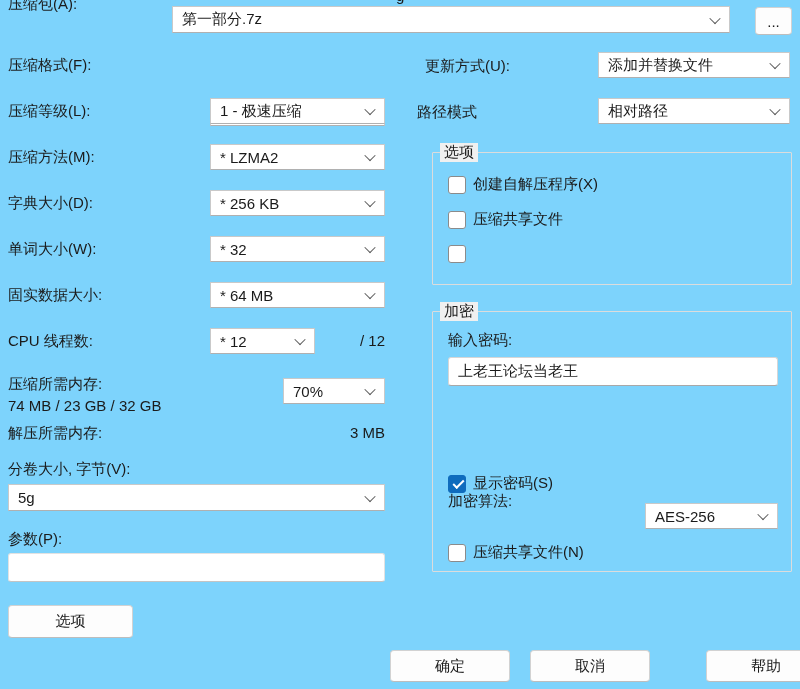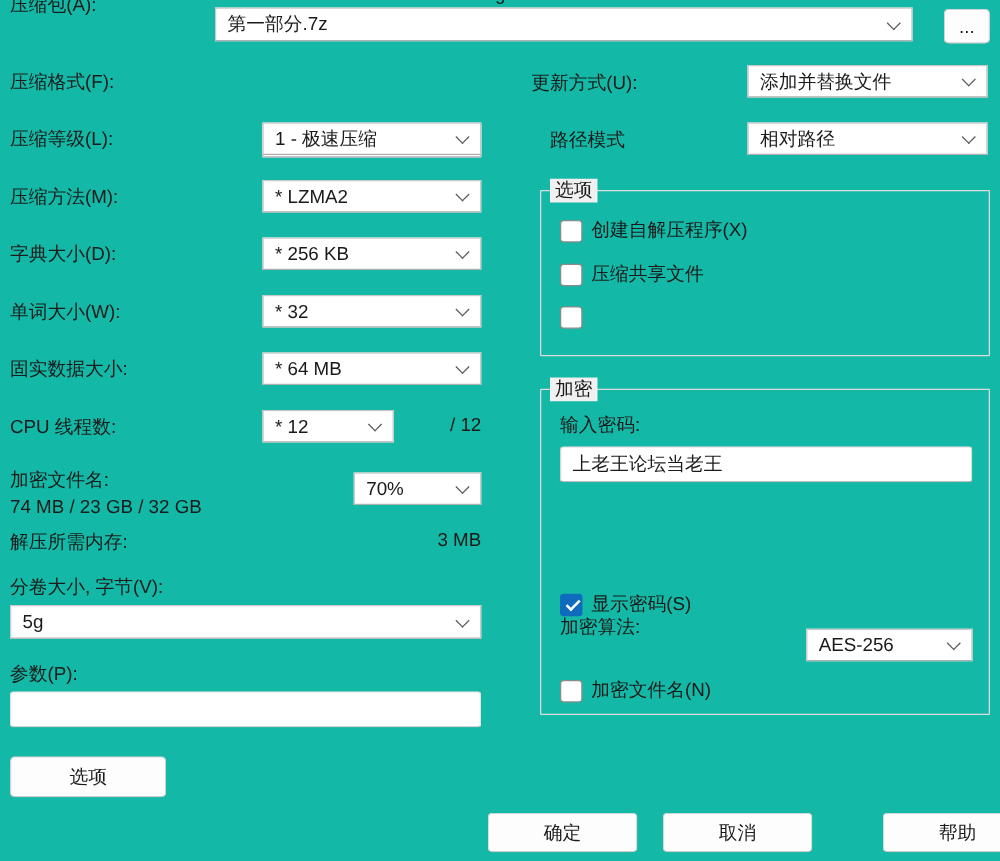--- a/index.html
+++ b/index.html
@@ -4,21 +4,21 @@
 <style>
   * { margin:0; padding:0; box-sizing:border-box; }
   html,body { width:800px; height:689px; }
   body {
     font-family: "Liberation Sans", "DejaVu Sans", sans-serif;
     background:#f0f0f0;
     color:#1a1a1a;
     font-size:15px;
     overflow:hidden;
   }
-  .dialog { position:relative; width:800px; height:689px; background:#14b8a6; overflow:hidden; }
+  .dialog { position:relative; width:800px; height:689px; background:#7dd3fc; overflow:hidden; }
   .lbl { position:absolute; white-space:nowrap; color:#1b1b1b; }
   .combo {
     position:absolute; background:#ffffff;
     border:1px solid #c9c9c9; border-bottom-color:#b0b0b0;
     border-radius:0; display:flex; align-items:center;
     justify-content:space-between; padding:0 10px 0 9px;
     cursor:default;
   }
   .combo .val { white-space:nowrap; overflow:hidden; }
   .chev {
@@ -109,21 +109,21 @@
       <span class="chev"></span>
   </div>
 
   <div class="lbl" style="left:8px; top:332px;">CPU 线程数:</div>
   <div class="combo" style="left:210px; top:328px; width:105px; height:26px;">
     <span class="val">* 12</span>
       <span class="chev"></span>
   </div>
   <div class="rval" style="left:320px; top:332px; width:65px;">/ 12</div>
 
-  <div class="lbl" style="left:8px; top:375px;">加密文件名:</div>
+  <div class="lbl" style="left:8px; top:375px;">压缩所需内存:</div>
   <div class="lbl" style="left:8px; top:397px;">74 MB / 23 GB / 32 GB</div>
   <div class="combo" style="left:283px; top:378px; width:102px; height:26px;">
     <span class="val">70%</span>
       <span class="chev"></span>
   </div>
 
   <div class="lbl" style="left:8px; top:424px;">解压所需内存:</div>
   <div class="rval" style="left:300px; top:424px; width:85px;">3 MB</div>
 
   <div class="lbl" style="left:8px; top:460px;">分卷大小, 字节(V):</div>
@@ -138,21 +138,21 @@
   <div class="btn" style="left:8px; top:605px; width:125px; height:33px;">
     <span>选项</span>
   </div>
 
   <div class="lbl" style="left:425px; top:57px;">更新方式(U):</div>
   <div class="combo" style="left:598px; top:52px; width:192px; height:26px;">
     <span class="val">添加并替换文件</span>
       <span class="chev"></span>
   </div>
 
-  <div class="lbl" style="left:440px; top:103px;text-align:right;">路径模式</div>
+  <div class="lbl" style="left:417px; top:103px;text-align:right;">路径模式</div>
   <div class="combo" style="left:598px; top:98px; width:192px; height:26px;">
     <span class="val">相对路径</span>
       <span class="chev"></span>
   </div>
 
   <div class="group" style="left:432px; top:152px; width:360px; height:133px;"></div>
   <div class="group-title" style="left:440px; top:143px;">选项</div>
 
   <div class="cb" style="left:448px; top:175px;">
     <span class="box"></span>
@@ -178,21 +178,21 @@
   </div>
 
   <div class="lbl" style="left:448px; top:492px;text-align:center;">加密算法:</div>
   <div class="combo" style="left:645px; top:503px; width:133px; height:26px;">
     <span class="val">AES-256</span>
       <span class="chev"></span>
   </div>
 
   <div class="cb" style="left:448px; top:543px;">
     <span class="box"></span>
-    <span class="cbl">加密文件名(N)</span>
+    <span class="cbl">压缩共享文件(N)</span>
   </div>
 
   <div class="btn" style="left:390px; top:650px; width:120px; height:32px;">
     <span>确定</span>
   </div>
   <div class="btn" style="left:530px; top:650px; width:120px; height:32px;">
     <span>取消</span>
   </div>
   <div class="btn" style="left:670px; top:650px; width:120px; height:32px;margin-left:36px;">
     <span>帮助</span>

